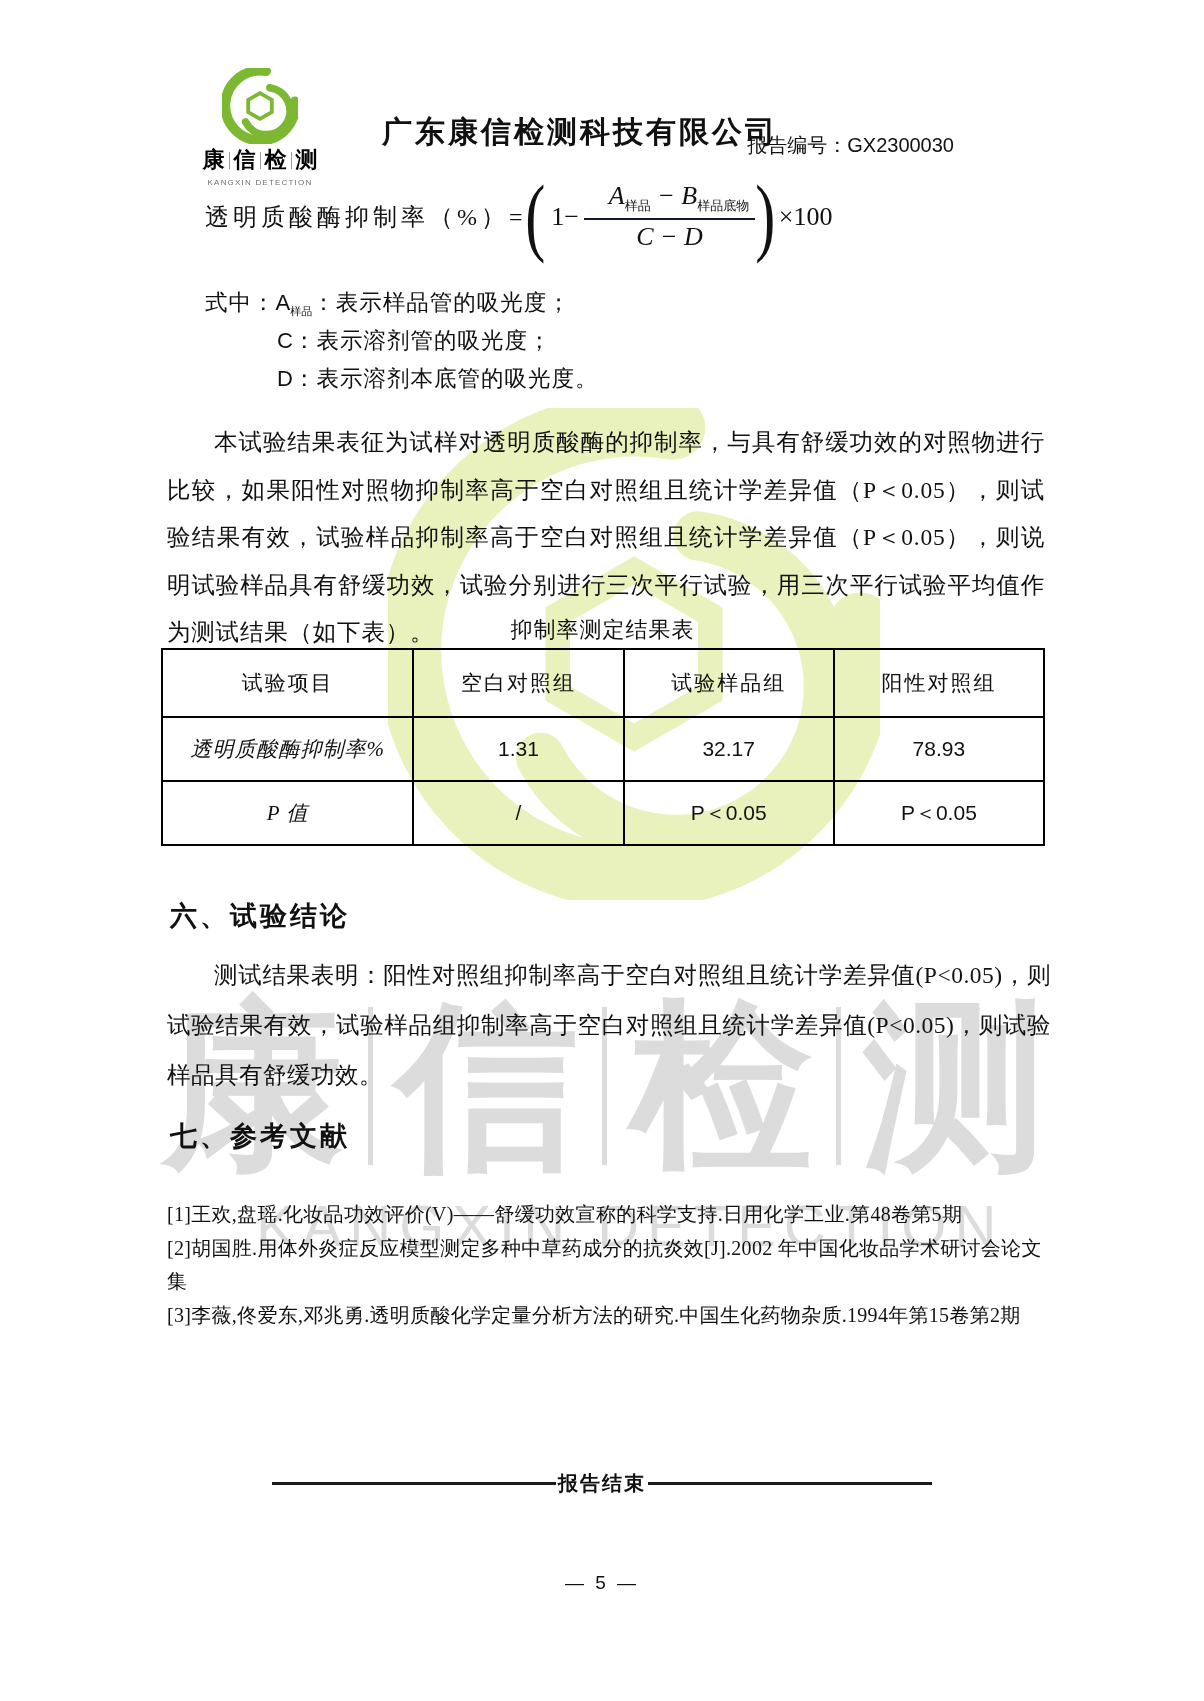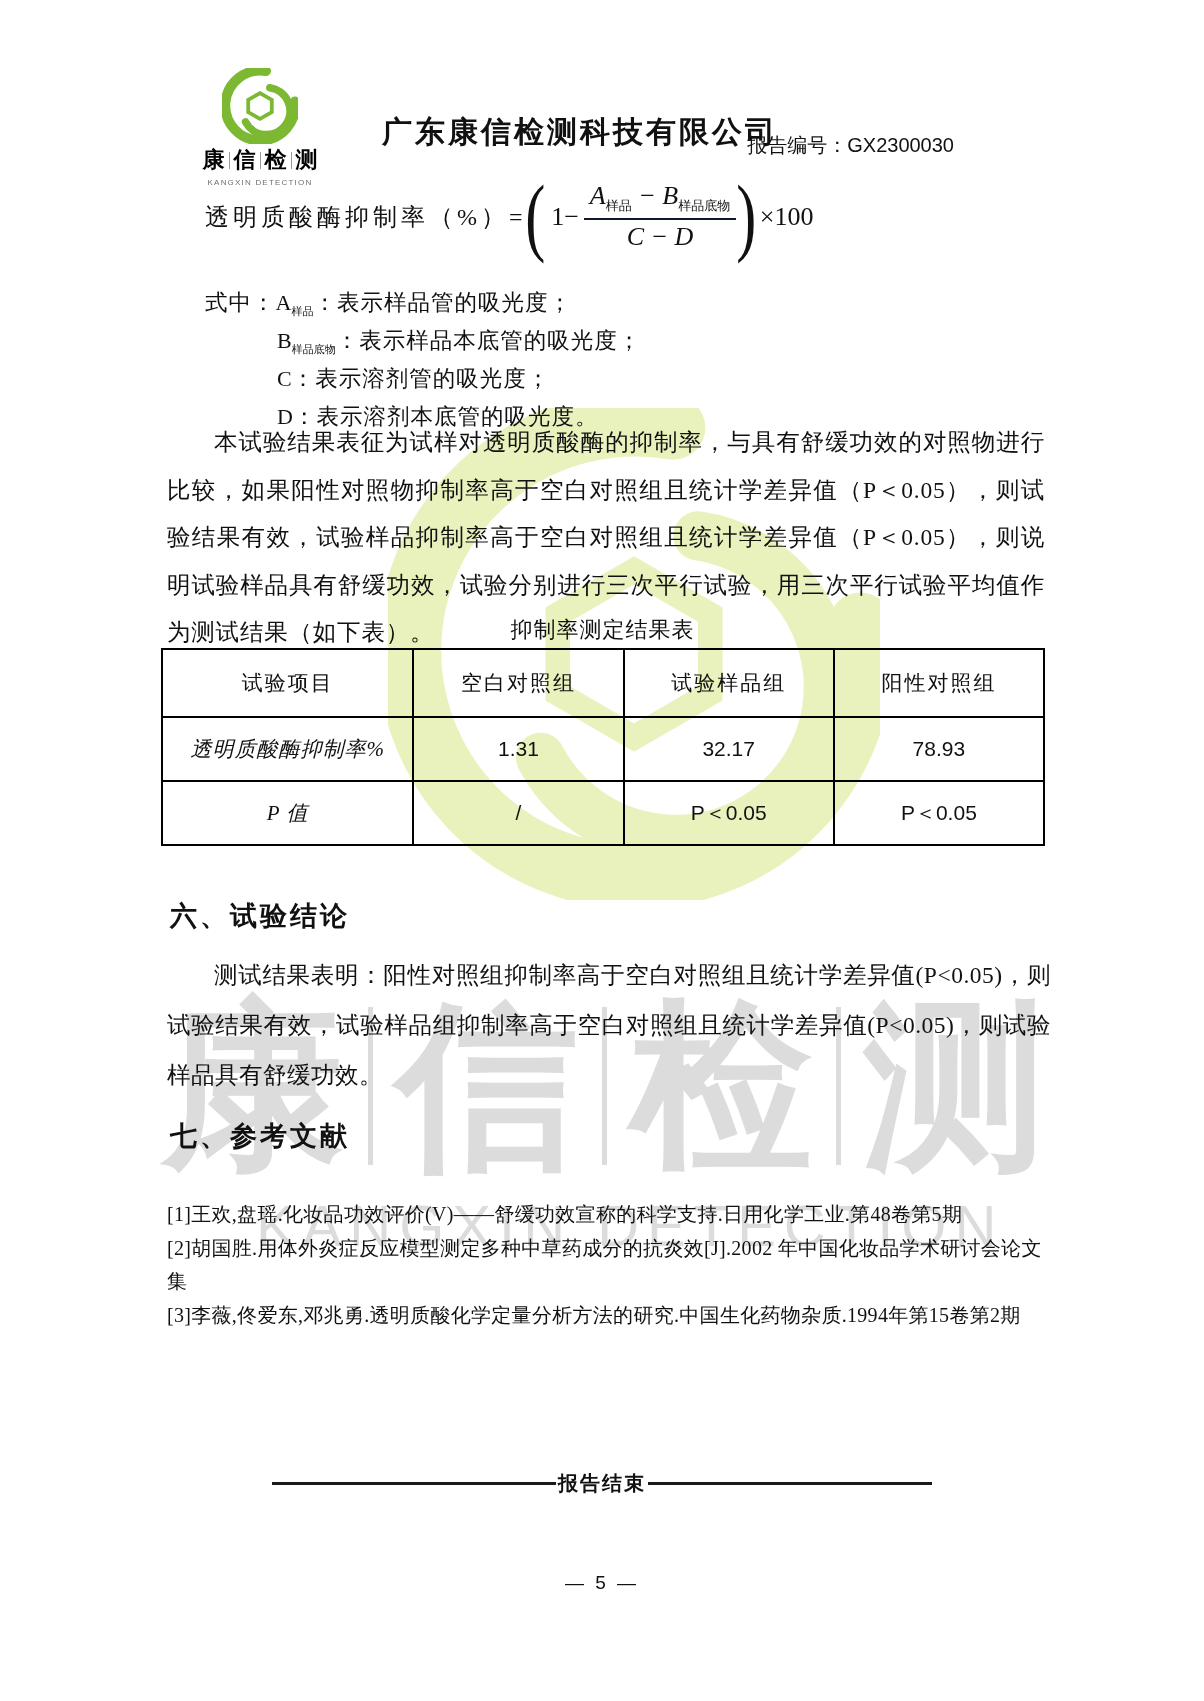--- a/index.html
+++ b/index.html
@@ -43,31 +43,31 @@
   }
   .report-no { top:132px; right:250px; font-size:20px; font-weight:normal; }
   .report-no .no-val { font-family:"Liberation Sans", sans-serif; }
 
   
   .formula { left:205px; top:180px; display:flex; align-items:center; }
   .f-lhs { font-size:24px; letter-spacing:4px; }
   .f-paren { font-size:86px; font-weight:300; line-height:0.85; transform:scaleX(0.7); margin:0 -6px; }
   .f-one { font-size:26px; margin:0 3px 0 8px; }
   .f-frac { display:inline-flex; flex-direction:column; align-items:center; margin:0 2px; }
-  .f-num { font-size:26px; font-style:italic; padding:0 6px 3px; white-space:nowrap; }
+  .f-num { font-size:26px; font-style:italic; padding:0 6px 3px; white-space:nowrap;margin-left:19px; }
   .f-num sub, .f-den sub { font-size:13px; font-style:normal; }
   .f-den { border-top:2px solid #0f172a; align-self:stretch; text-align:center;
            font-size:26px; font-style:italic; padding-top:2px; }
   .f-times { font-size:26px; margin-left:5px; }
 
   
   .defs { left:205px; top:270px; font-size:22.5px; }
   .def-line { display:flex; align-items:baseline; height:38px; }
   .def-line.indent { margin-left:72px; }
-  .def-sym { font-family:Liberation Serif, serif; font-size:22px;margin-top:20px; }
+  .def-sym { font-family:Liberation Sans, sans-serif; font-size:22px;margin-top:20px; }
   .def-sym sub { font-size:11px; }
   .def-text { letter-spacing:1px; }
 
   
   .body-par {
     left:167px; top:419px; width:878px;
     font-size:23.5px; line-height:47.5px; text-align:justify;
     text-indent:2em; letter-spacing:0.8px;
   }
   .tbl-title { left:160px; top:615px; width:885px; text-align:center; font-size:22px; letter-spacing:1px; }
@@ -159,24 +159,20 @@
     </span>
     <span class="f-paren">)</span>
     <span class="f-times">×100</span>
   </div>
 
   <div class="layer defs">
     <div class="def-line">
       <span class="def-text">式中：</span>
       <span class="def-sym"><span>A</span><sub>样品</sub></span>
       <span class="def-text">：表示样品管的吸光度；</span>
-    </div>
-    <div class="def-line indent">
-      <span class="def-sym"><span>B</span><sub>样品底物</sub></span>
-      <span class="def-text">：表示样品本底管的吸光度；</span>
     </div>
     <div class="def-line indent">
       <span class="def-sym"><span>C</span><sub></sub></span>
       <span class="def-text">：表示溶剂管的吸光度；</span>
     </div>
     <div class="def-line indent">
       <span class="def-sym"><span>D</span><sub></sub></span>
       <span class="def-text">：表示溶剂本底管的吸光度。</span>
     </div>
   </div>

